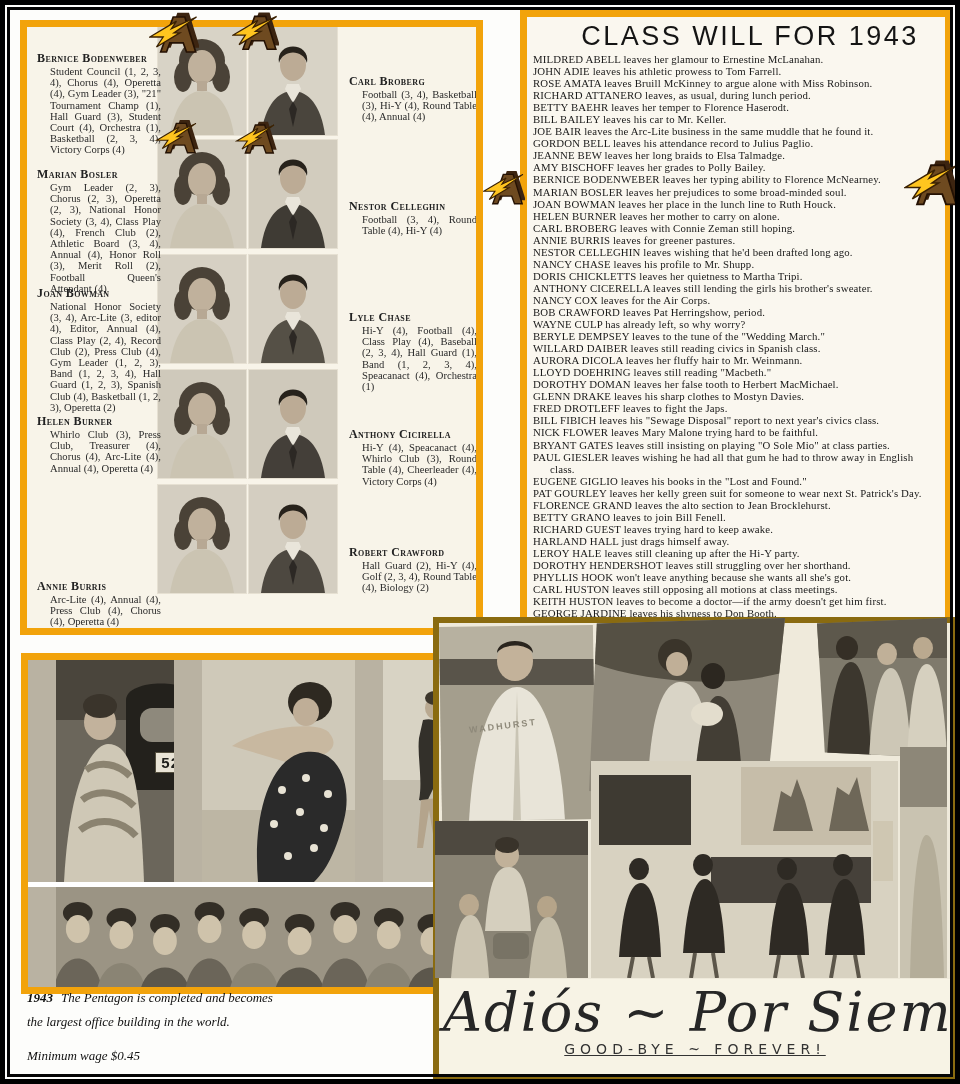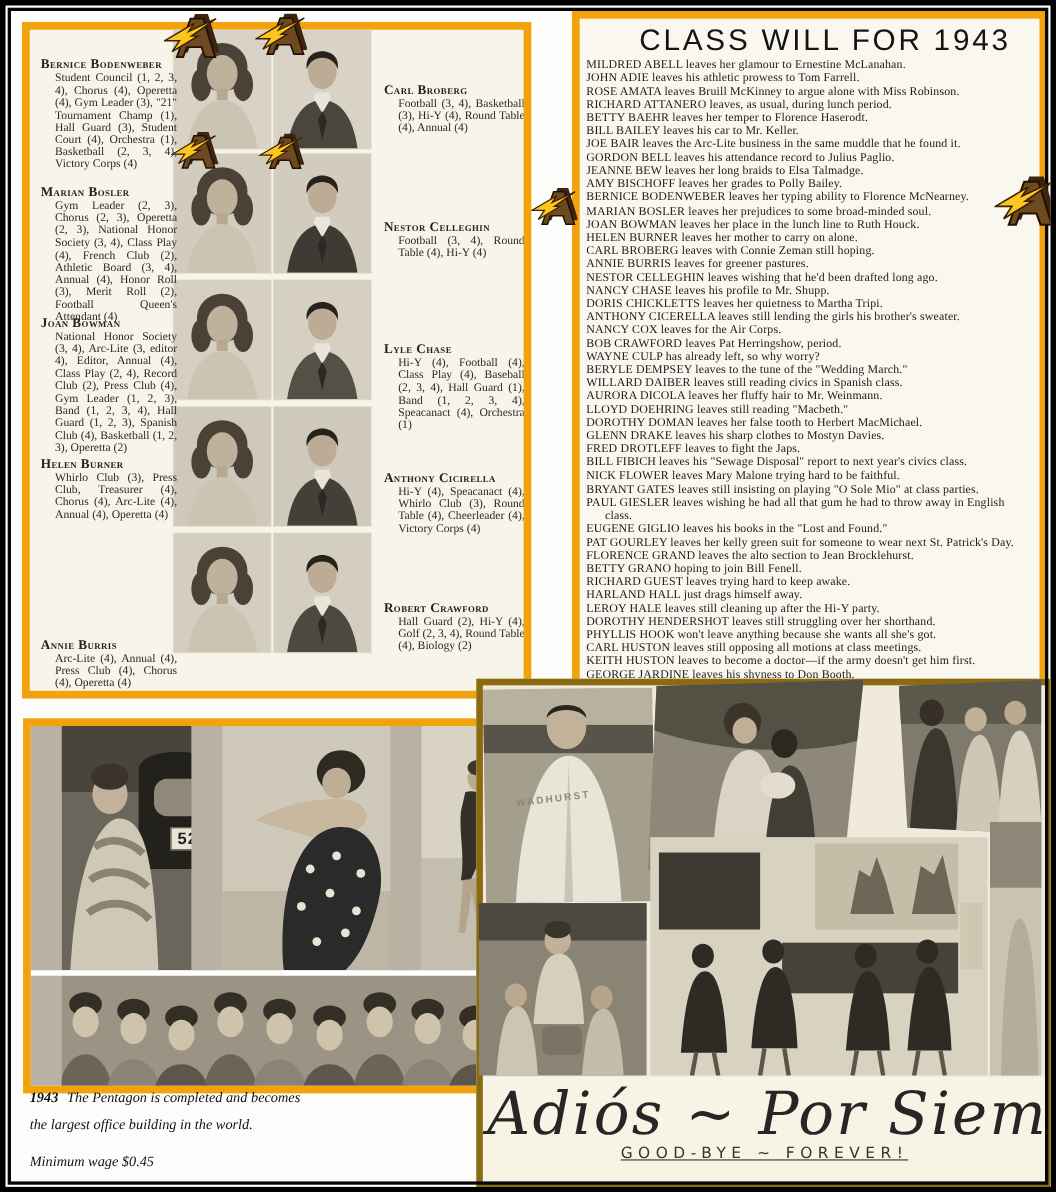--- a/index.html
+++ b/index.html
@@ -265,21 +265,21 @@
         <div class="wline">GLENN DRAKE leaves his sharp clothes to Mostyn Davies.</div>
         <div class="wline">FRED DROTLEFF leaves to fight the Japs.</div>
         <div class="wline">BILL FIBICH leaves his "Sewage Disposal" report to next year's civics class.</div>
         <div class="wline">NICK FLOWER leaves Mary Malone trying hard to be faithful.</div>
         <div class="wline">BRYANT GATES leaves still insisting on playing "O Sole Mio" at class parties.</div>
         <div class="wline">PAUL GIESLER leaves wishing he had all that gum he had to throw away in English</div>
         <div class="wline">      class.</div>
         <div class="wline">EUGENE GIGLIO leaves his books in the "Lost and Found."</div>
         <div class="wline">PAT GOURLEY leaves her kelly green suit for someone to wear next St. Patrick's Day.</div>
         <div class="wline">FLORENCE GRAND leaves the alto section to Jean Brocklehurst.</div>
-        <div class="wline">BETTY GRANO hoping to join Bill Fenell.</div>
+        <div class="wline">BETTY GRANO leaves to join Bill Fenell.</div>
         <div class="wline">RICHARD GUEST leaves trying hard to keep awake.</div>
         <div class="wline">HARLAND HALL just drags himself away.</div>
         <div class="wline">LEROY HALE leaves still cleaning up after the Hi-Y party.</div>
         <div class="wline">DOROTHY HENDERSHOT leaves still struggling over her shorthand.</div>
         <div class="wline">PHYLLIS HOOK won't leave anything because she wants all she's got.</div>
         <div class="wline">CARL HUSTON leaves still opposing all motions at class meetings.</div>
         <div class="wline">KEITH HUSTON leaves to become a doctor—if the army doesn't get him first.</div>
         <div class="wline">GEORGE JARDINE leaves his shyness to Don Booth.</div>
       </div>
   </section>

